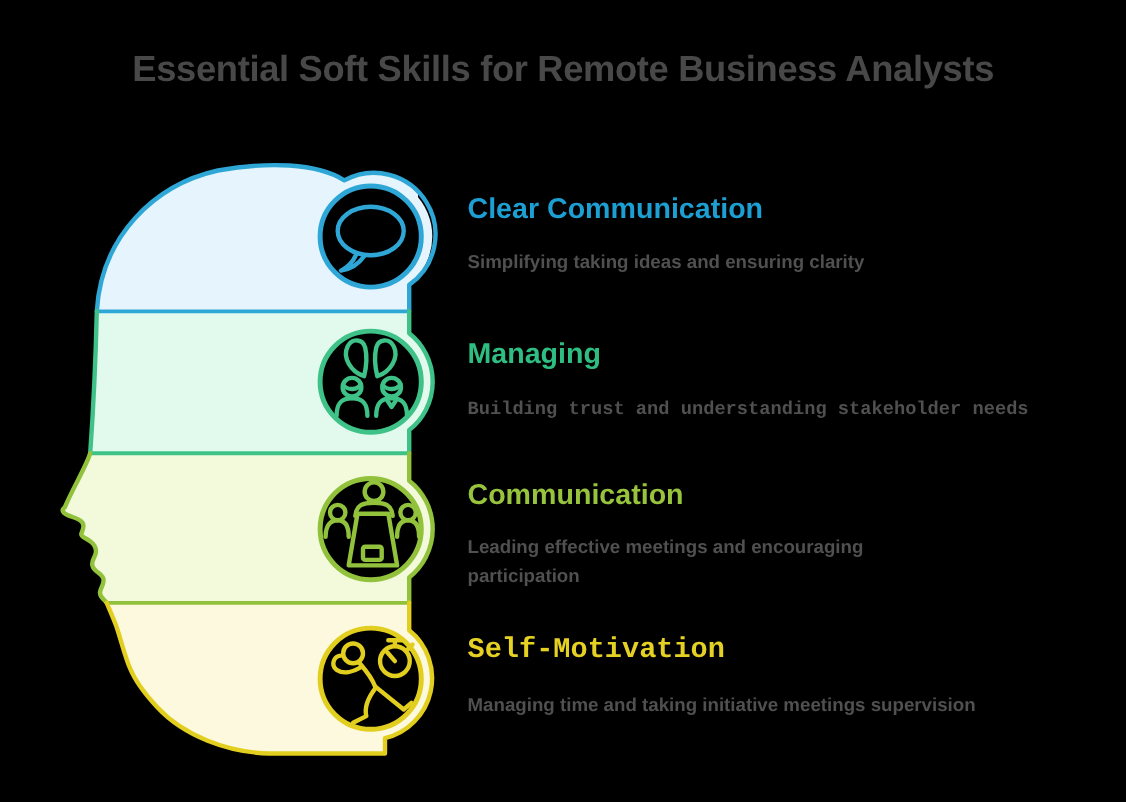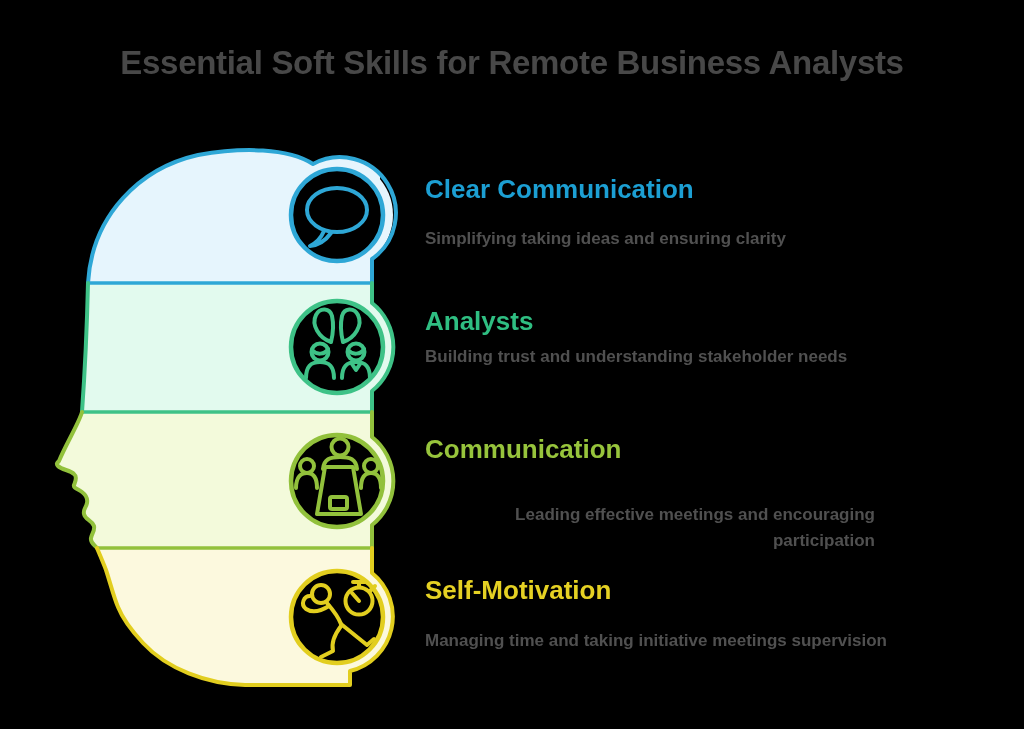--- a/index.html
+++ b/index.html
@@ -6,22 +6,22 @@
   body{font-family:"Liberation Sans",sans-serif;}
   .canvas{position:relative;width:1024px;height:729px;background:var(--background,#000);overflow:hidden;}
   .title{position:absolute;top:44px;left:0;width:1024px;text-align:center;
          font-size:33px;font-weight:bold;letter-spacing:-.3px;color:var(--title-color,#484848);}
   .head-svg{position:absolute;left:0;top:0;}
   .sec-heading{position:absolute;left:425px;height:32px;line-height:32px;
                font-size:26px;font-weight:bold;color:var(--heading,#fff);white-space:nowrap;text-align:right;}
   .sec-desc{position:absolute;left:425px;font-size:17px;font-weight:bold;line-height:26px;
             color:var(--description-color,#505050);width:560px;}
   .h-0{top:173px;} .d-0{top:226px;}
-  .h-1{top:305px;} .d-1{top:344px;}
-  .h-2{top:433px;} .d-2{top:502px;max-width:450px;text-align:right;}
+  .h-1{top:305px;} .d-1{top:360px;font-family:Liberation Mono, monospace;}
+  .h-2{top:433px;} .d-2{top:485px;max-width:450px;}
   .h-3{top:574px;} .d-3{top:628px;}
   .outline{fill:none;stroke:var(--stroke);stroke-width:4;stroke-linejoin:round;stroke-linecap:round;}
   .divider{fill:none;stroke:var(--stroke);stroke-width:3.5;}
   .bandfill{fill:var(--fill);}
   .badge{fill:var(--background,#000);stroke:var(--stroke);stroke-width:4.5;}
   .ico{fill:none;stroke:var(--stroke);stroke-width:4;stroke-linecap:round;stroke-linejoin:round;}
   .ico-solid{stroke:var(--stroke);stroke-width:4;stroke-linecap:round;stroke-linejoin:round;fill:var(--background,#000);}
 </style>
 </head>
 <body>
@@ -156,22 +156,22 @@
           <path d="M 370,591 L 375,586"></path>
           <path d="M 359,601 L 352,593"></path>
         </g>
       </g>
     </g>
   </svg>
 
   <div class="sec-heading h-0" style="--stroke: #2EA7D6; --fill: #E6F5FD; --heading: #1C9FD3; color: var(--heading);">Clear Communication</div>
   <div class="sec-desc d-0">Simplifying taking ideas and ensuring clarity</div>
 
-  <div class="sec-heading h-1" style="--stroke: #3EC287; --fill: #E2FAEE; --heading: #2FBE82; color: var(--heading);">Analysts</div>
+  <div class="sec-heading h-1" style="--stroke: #3EC287; --fill: #E2FAEE; --heading: #2FBE82; color: var(--heading);">Managing</div>
   <div class="sec-desc d-1">Building trust and understanding stakeholder needs</div>
 
   <div class="sec-heading h-2" style="--stroke: #92C13C; --fill: #F3FADB; --heading: #97C43C; color: var(--heading);">Communication</div>
   <div class="sec-desc d-2">Leading effective meetings and encouraging participation</div>
 
-  <div class="sec-heading h-3" style="--stroke: #E2CE1F; --fill: #FCF9DE; --heading: #E5D123; color: var(--heading);">Self-Motivation</div>
+  <div class="sec-heading h-3" style="--stroke: #E2CE1F; --fill: #FCF9DE; --heading: #E5D123; color: var(--heading); font-family: Liberation Mono, monospace;">Self-Motivation</div>
   <div class="sec-desc d-3">Managing time and taking initiative meetings supervision</div>
 
 </div>
 
 </body></html>

